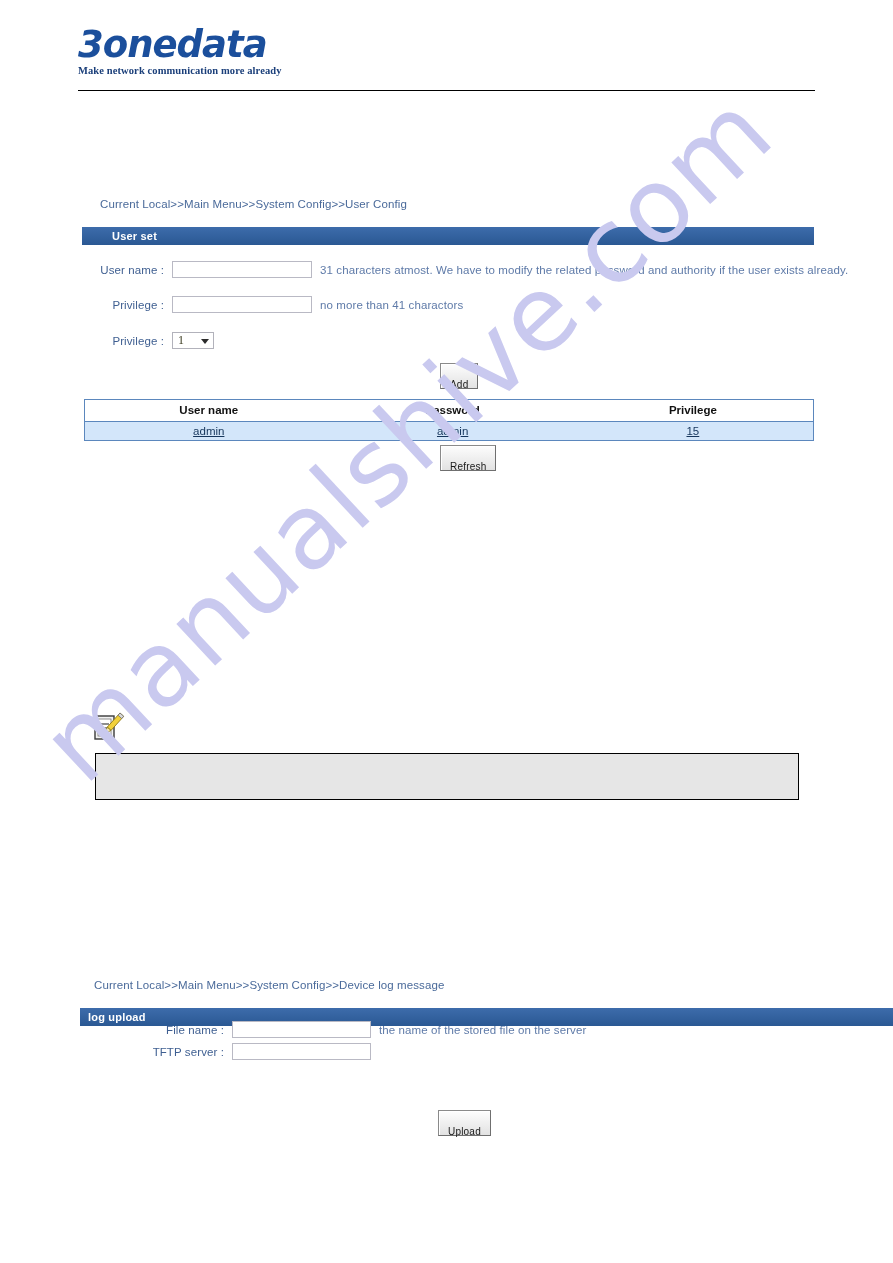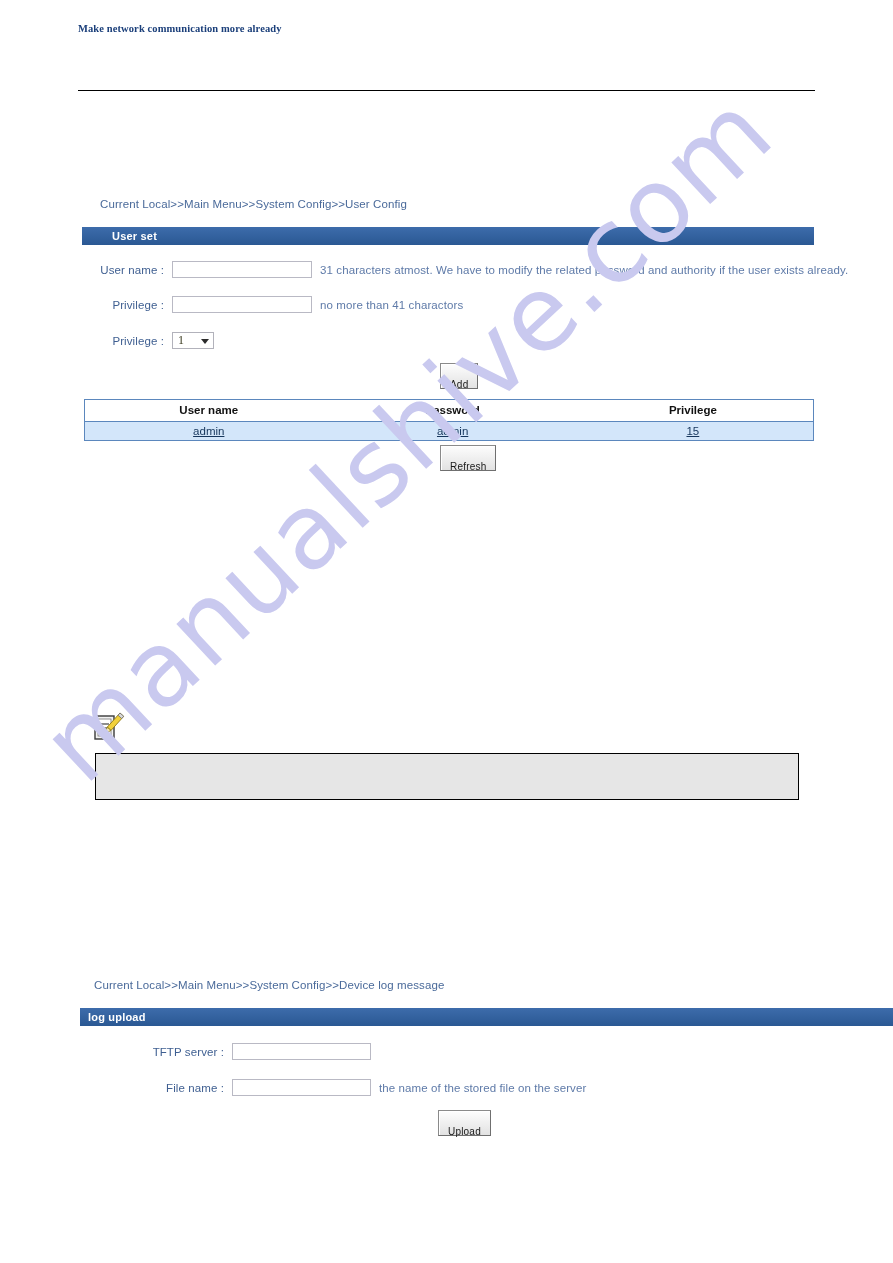--- a/index.html
+++ b/index.html
@@ -232,20 +232,21 @@
   }
 </style>
 </head>
 <body>
 
 <div id="watermark">
   <span>manualshive.com</span>
 </div>
 
 <div id="page-header">
+  <div id="logo-word">3onedata</div>
   <div id="logo-tag">Make network communication more already</div>
 </div>
 <div id="header-rule"></div>
 
 <div class="breadcrumb" style="left:100px; top:198px;">Current Local&gt;&gt;Main Menu&gt;&gt;System Config&gt;&gt;User Config</div>
 
 <div class="section-bar" style="left:82px; top:227px; width:732px;padding-left:30px;">User set</div>
 
 <div class="form-row" style="left:92px; top:261px;">
   <span class="field-label" style="width:72px;">User name :</span>
@@ -305,19 +306,19 @@
 
 <div class="breadcrumb" style="left:94px; top:979px;">Current Local&gt;&gt;Main Menu&gt;&gt;System Config&gt;&gt;Device log message</div>
 
 <div class="section-bar" style="left:80px; top:1008px; width:878px;">log upload</div>
 
 <div class="form-row" style="left:148px; top:1043px;">
   <span class="field-label" style="width:76px;">TFTP server :</span>
   <input class="text-input" style="width: 139px; margin-left: 8px;" type="text" placeholder="">
 </div>
 
-<div class="form-row" style="left:148px; top:1079px;justify-content:center;">
+<div class="form-row" style="left:148px; top:1021px;justify-content:center;">
   <span class="field-label" style="width:76px;">File name :</span>
   <input class="text-input" style="width: 139px; margin-left: 8px;" type="text" placeholder="">
   <span class="hint" style="margin-left:8px;">the name of the stored file on the server</span>
 </div>
 
 <button class="btn" style="left:421px; top:1110px;">Upload</button>
 
 </body></html>

